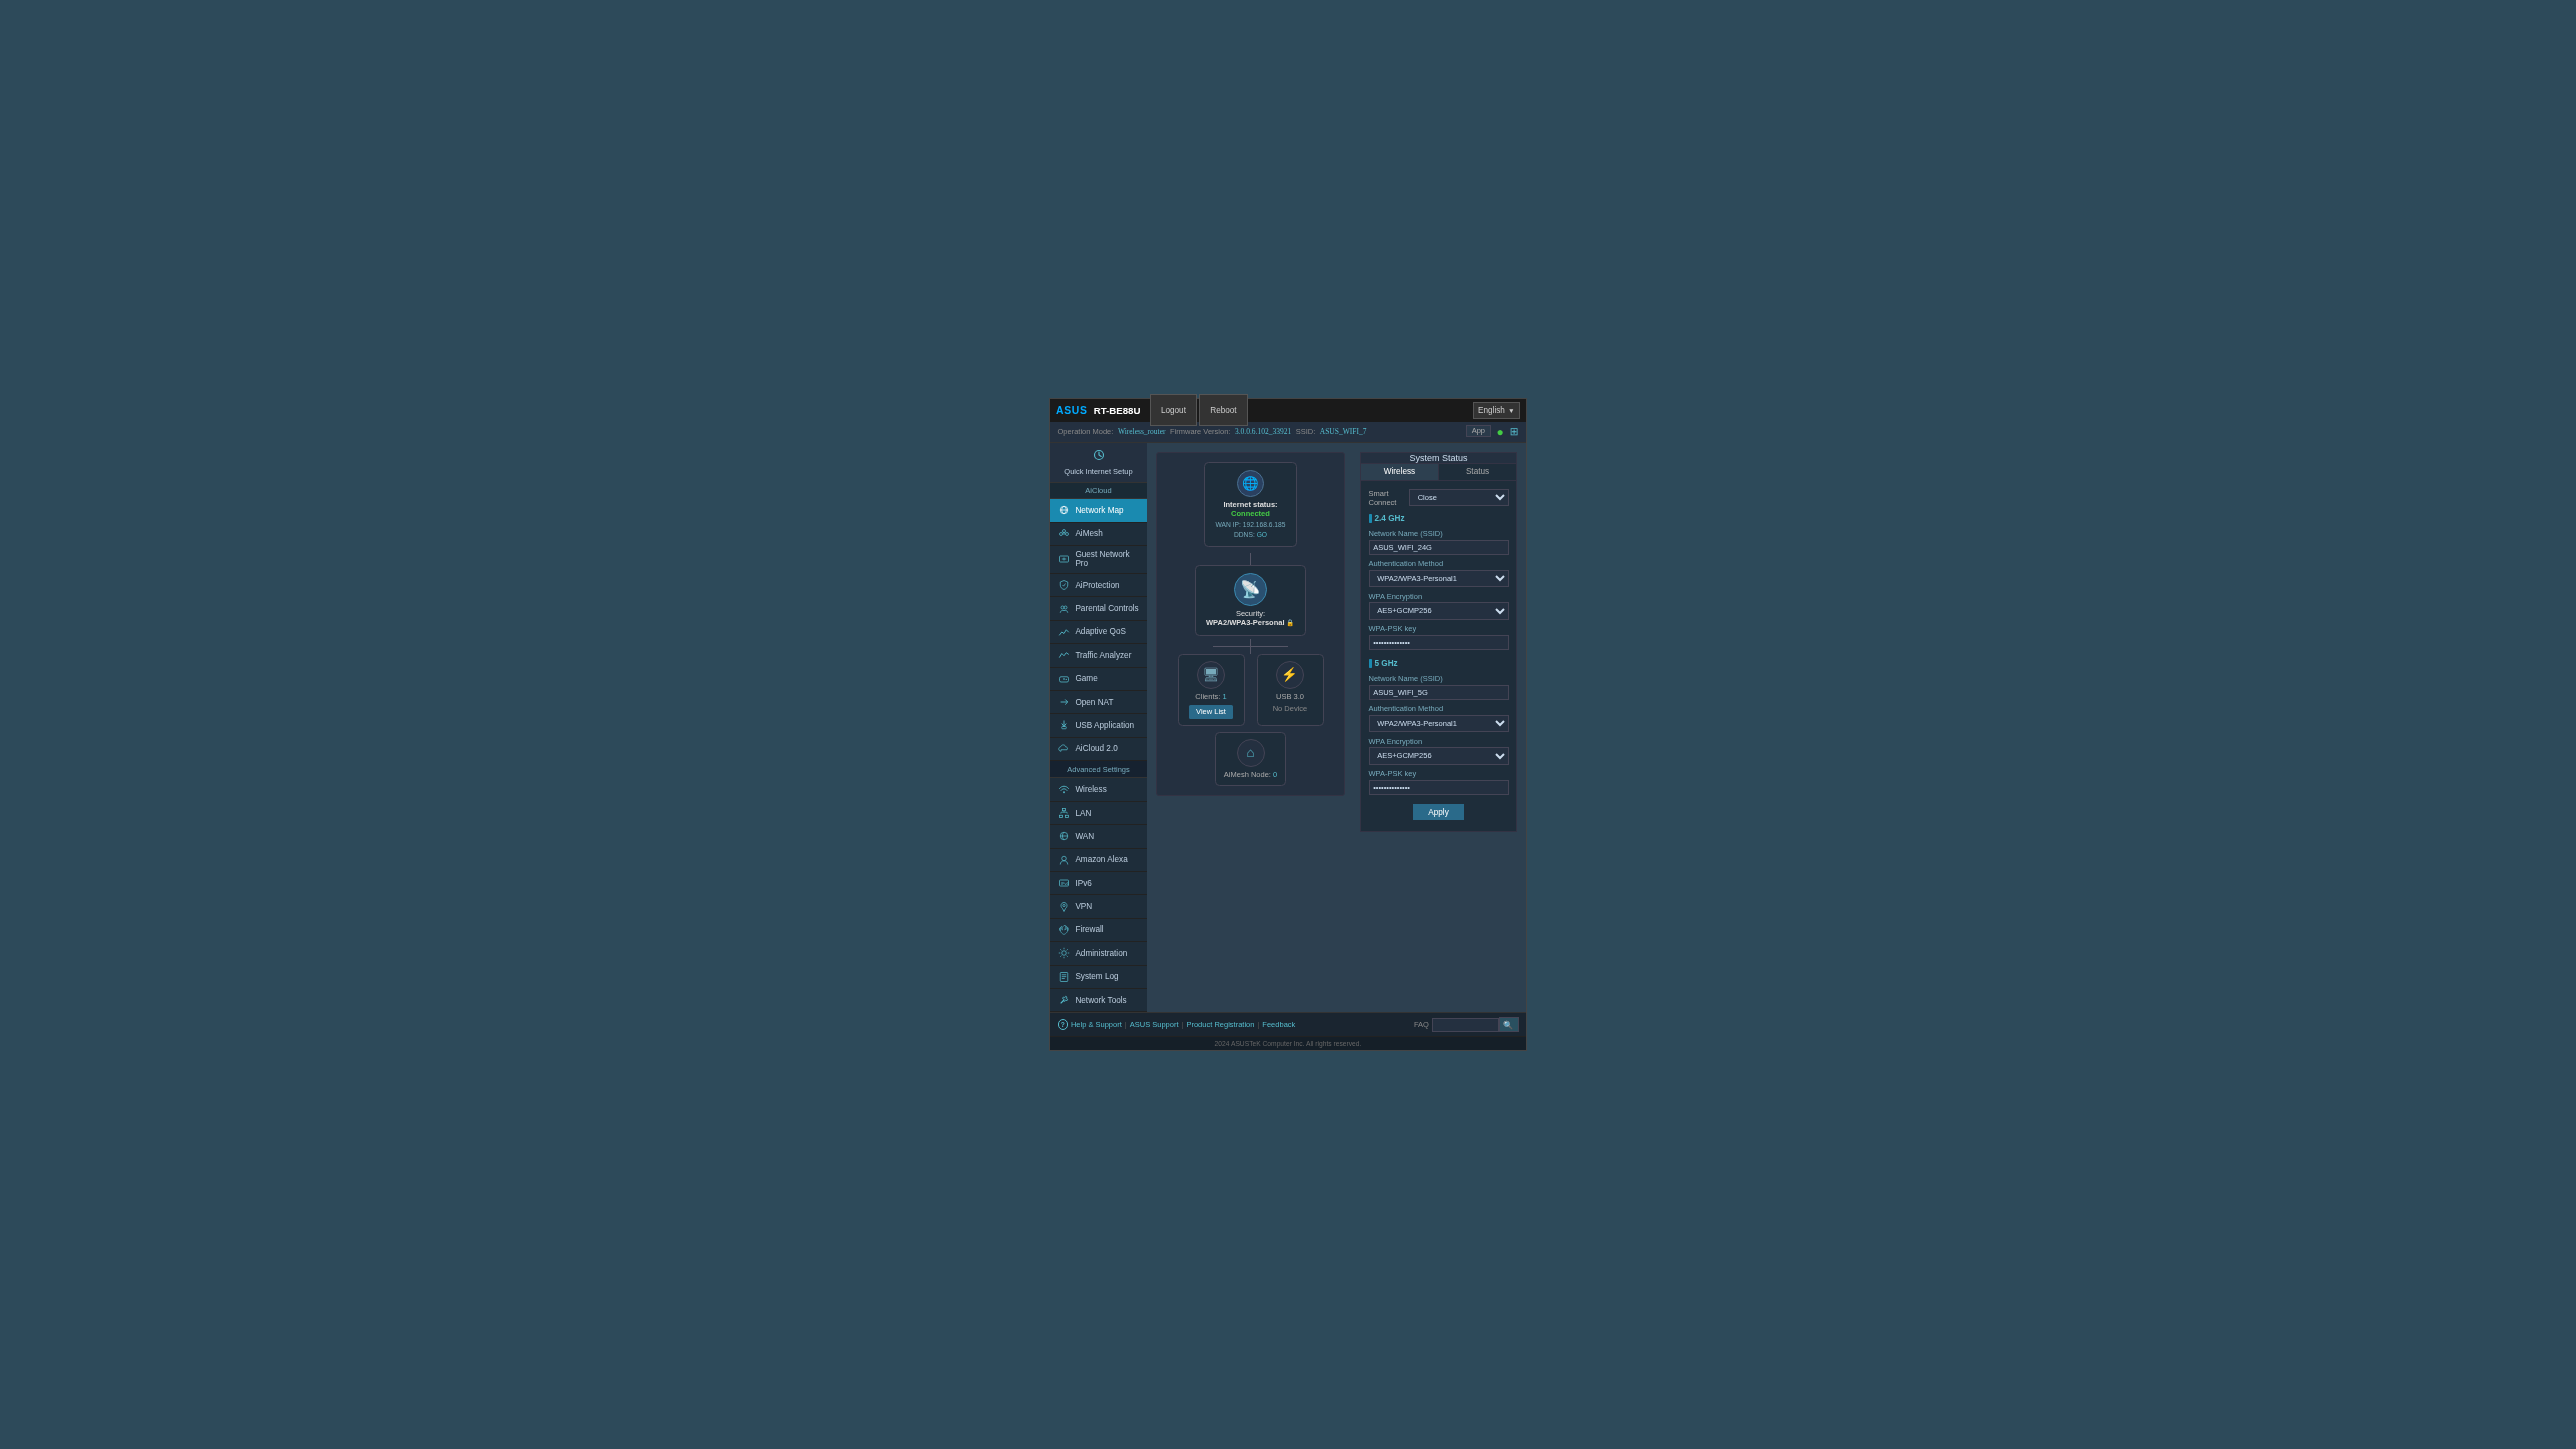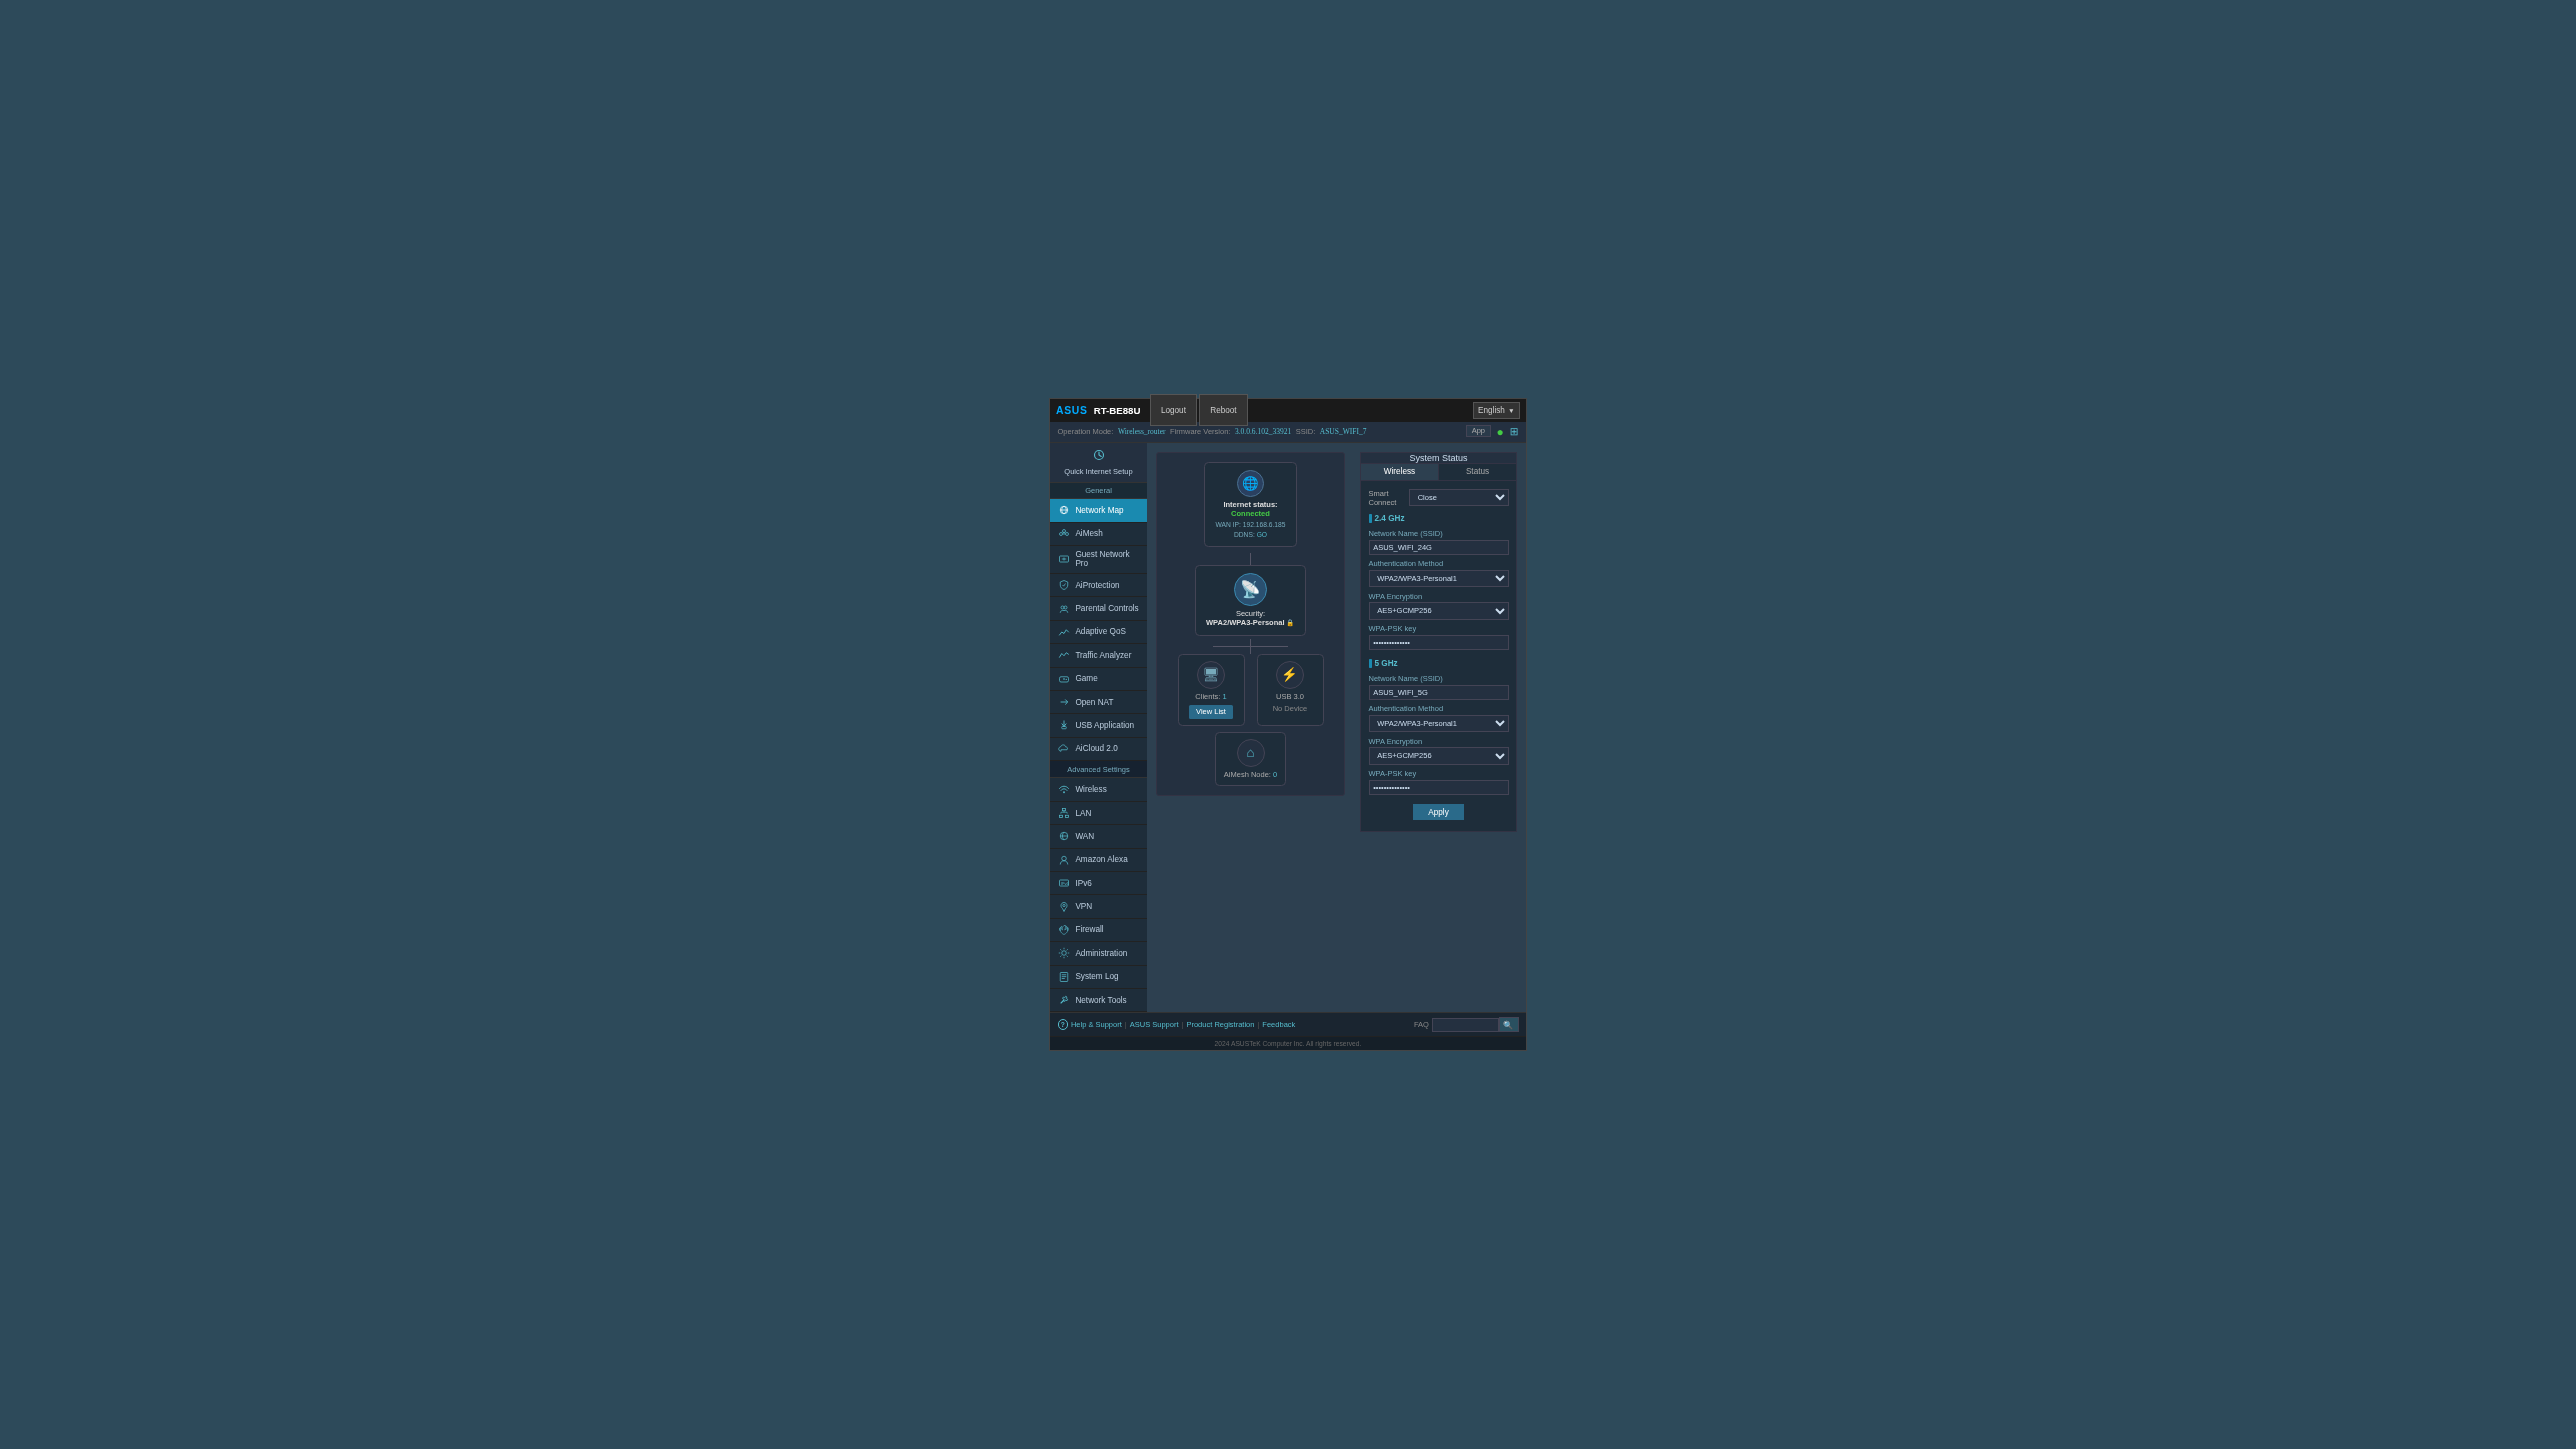--- a/index.html
+++ b/index.html
@@ -488,21 +488,21 @@
       <div class="sidebar-quick">
         <div class="s-icon">
           <svg width="12" height="12" viewBox="0 0 16 16" fill="none">
             <circle cx="8" cy="8" r="6" stroke="#5bc" stroke-width="1.5"></circle>
             <path d="M8 4v4l3 2" stroke="#5bc" stroke-width="1.5" stroke-linecap="round"></path>
           </svg>
         </div>
         <span style="font-size:7.5px; color:#bcd;">Quick Internet Setup</span>
       </div>
 
-      <div class="sidebar-section">General</div>
+      <div class="sidebar-section">AiCloud</div>
 
       <div class="sidebar-item active">
         <div class="s-icon">
           <svg width="12" height="12" viewBox="0 0 16 16">
             <circle cx="8" cy="8" r="5" stroke="#fff" stroke-width="1" fill="none"></circle>
             <path d="M3 8h10M8 3c-2 1-3 3-3 5s1 4 3 5M8 3c2 1 3 3 3 5s-1 4-3 5" stroke="#fff" stroke-width="1" fill="none"></path>
           </svg>
         </div>
         <span>Network Map</span>
       </div>

